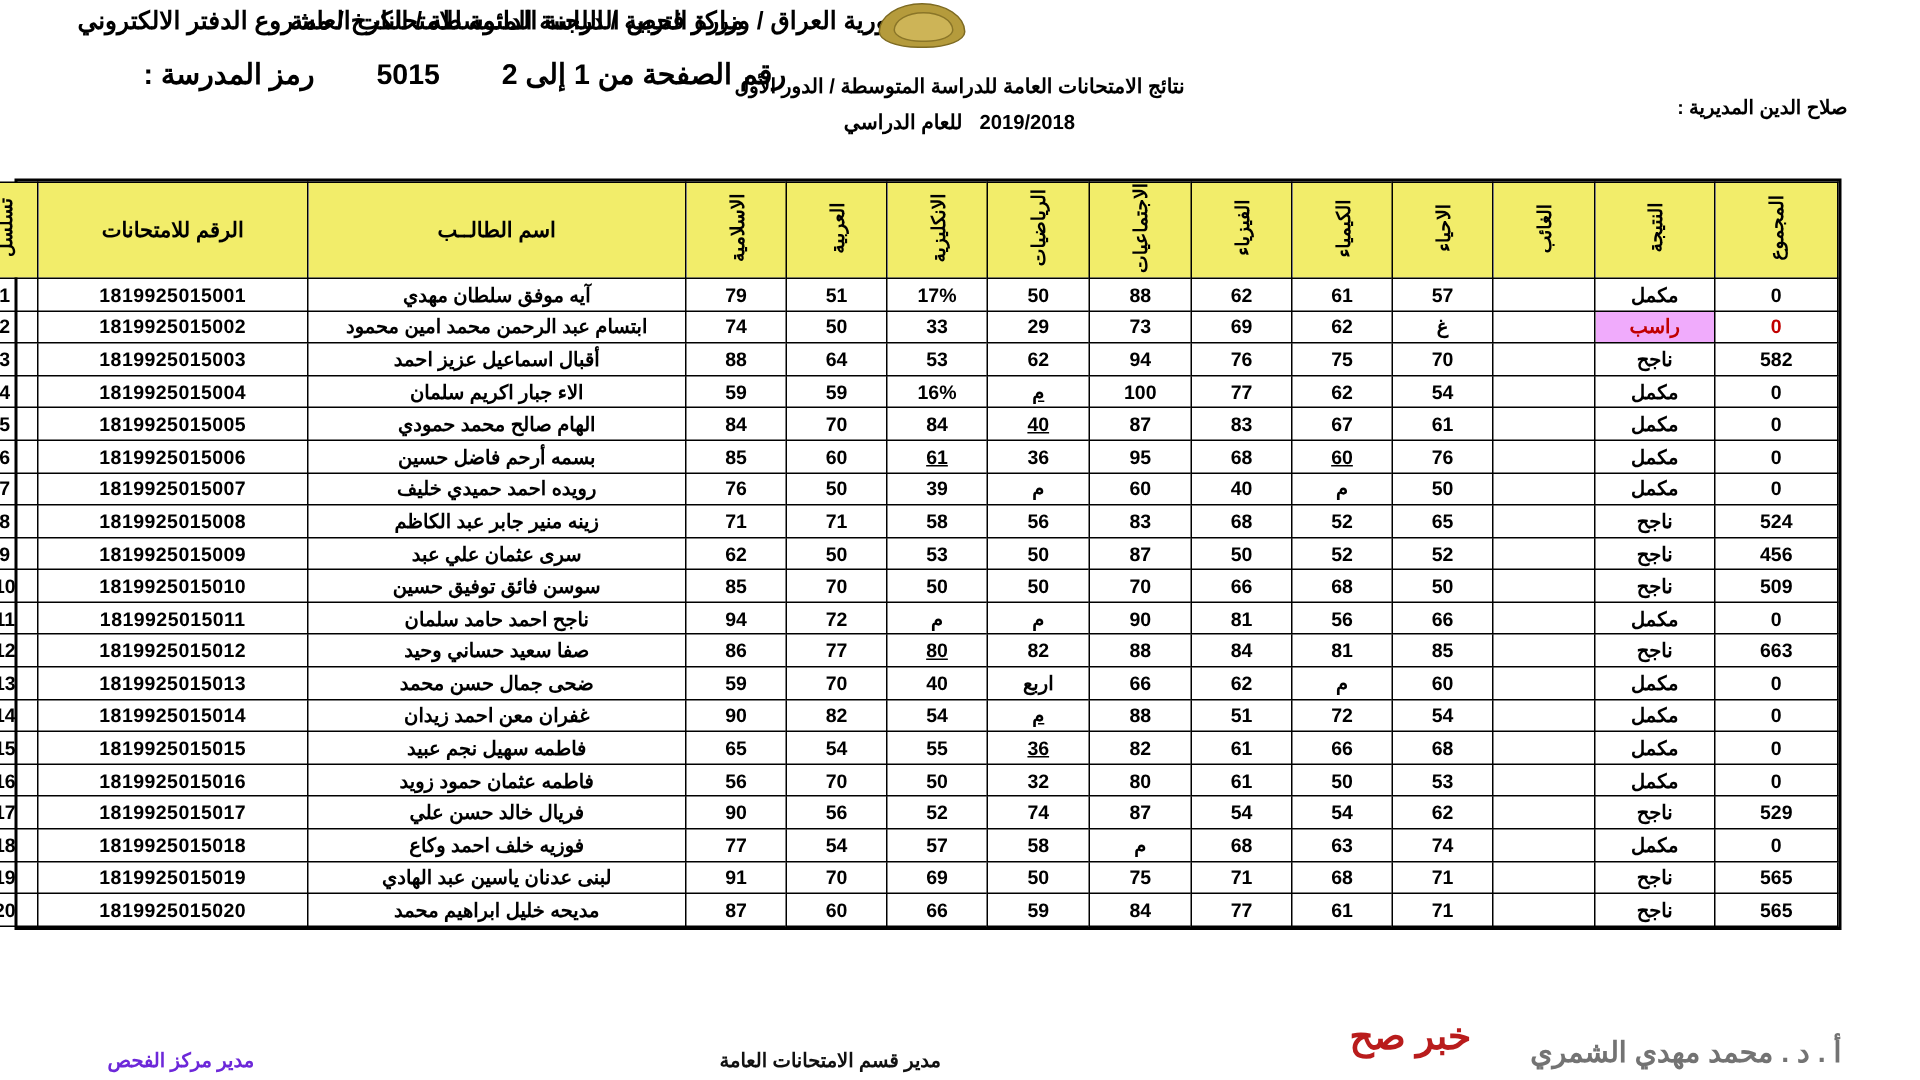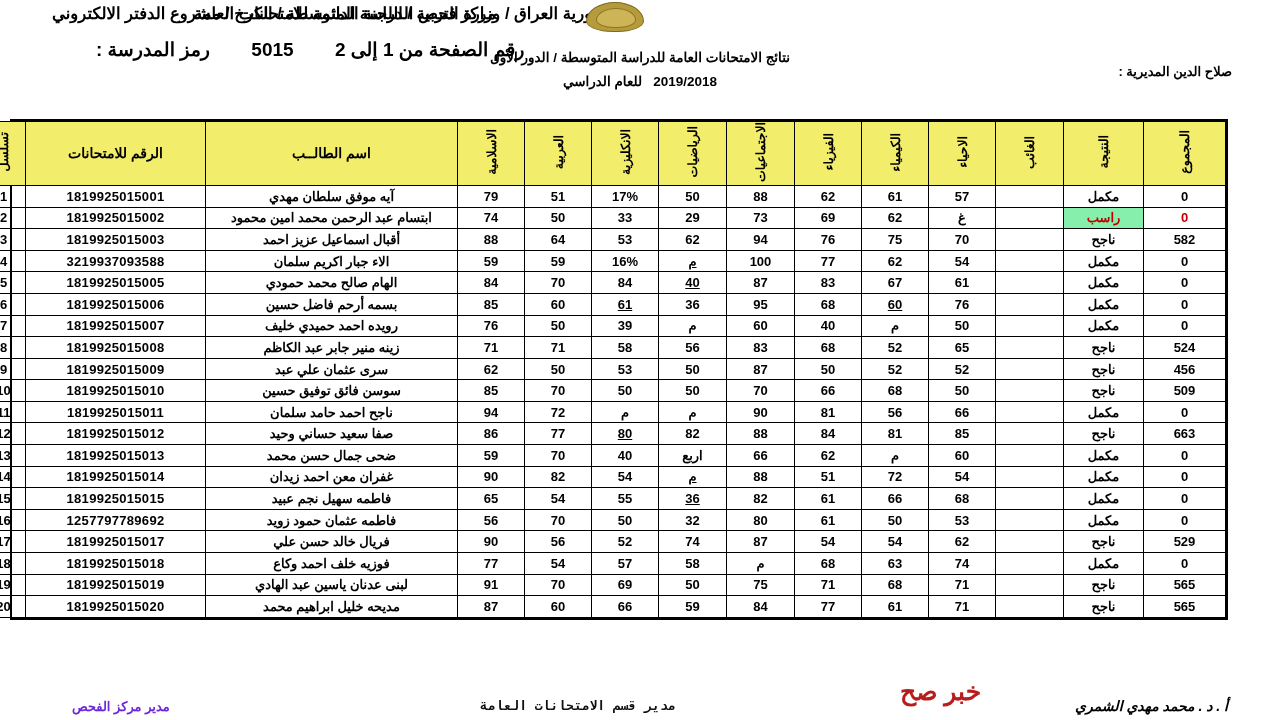--- a/index.html
+++ b/index.html
@@ -148,21 +148,21 @@
     padding-right: 6px;
   }
   td.exam-no {
     font-size: 13.5px;
     letter-spacing: 0.3px;
   }
   td.seq { font-size: 13px; }
 
   td.underline-val { text-decoration: underline; }
   tr.rasib td.status {
-    background: #86efac;
+    background: #f0abfc;
     color: #c00000;
     margin-left: 41px;
   }
   tr.rasib td.total { color: #c00000; }
 
   
   col.c-seq { width: 44px; }
   col.c-exam { width: 180px; }
   col.c-name { width: 252px; }
   col.c-sub { width: 67px; }
@@ -176,33 +176,31 @@
     position: absolute;
     bottom: 0;
     left: 0;
     right: 0;
     height: 40px;
   }
   .foot-right {
     position: absolute;
     right: 52px;
     bottom: 6px;
-    font-size: 14px;
-    font-weight: bold;
-    color: #000000;
-    font-style: italic;
+    font-size: 19px;
+    font-weight: bold;
+    color: #737373;
   }
   .foot-mid {
     position: absolute;
     left: 480px;
     bottom: 6px;
     font-size: 13px;
     font-weight: bold;
     color: #111;
-    font-family: Liberation Mono, monospace;
   }
   .foot-left {
     position: absolute;
     left: 72px;
     bottom: 6px;
     font-size: 13px;
     font-weight: bold;
     color: #6d28d9;
   }
   .watermark {
@@ -342,21 +340,21 @@
           <td class="absent"></td>
           <td class="grade">54</td>
           <td class="grade">62</td>
           <td class="grade">77</td>
           <td class="grade">100</td>
           <td class="grade underline-val">م</td>
           <td class="grade">16%</td>
           <td class="grade">59</td>
           <td class="grade">59</td>
           <td class="name">الاء جبار اكريم سلمان</td>
-          <td class="exam-no">3219937093588</td>
+          <td class="exam-no">1819925015004</td>
           <td class="seq">4</td>
         </tr>
         <tr>
           <td class="total">0</td>
           <td class="status">مكمل</td>
           <td class="absent"></td>
           <td class="grade">61</td>
           <td class="grade">67</td>
           <td class="grade">83</td>
           <td class="grade">87</td>
@@ -534,21 +532,21 @@
           <td class="absent"></td>
           <td class="grade">53</td>
           <td class="grade">50</td>
           <td class="grade">61</td>
           <td class="grade">80</td>
           <td class="grade">32</td>
           <td class="grade">50</td>
           <td class="grade">70</td>
           <td class="grade">56</td>
           <td class="name">فاطمه عثمان حمود زويد</td>
-          <td class="exam-no">1257797789692</td>
+          <td class="exam-no">1819925015016</td>
           <td class="seq">16</td>
         </tr>
         <tr>
           <td class="total">529</td>
           <td class="status">ناجح</td>
           <td class="absent"></td>
           <td class="grade">62</td>
           <td class="grade">54</td>
           <td class="grade">54</td>
           <td class="grade">87</td>

